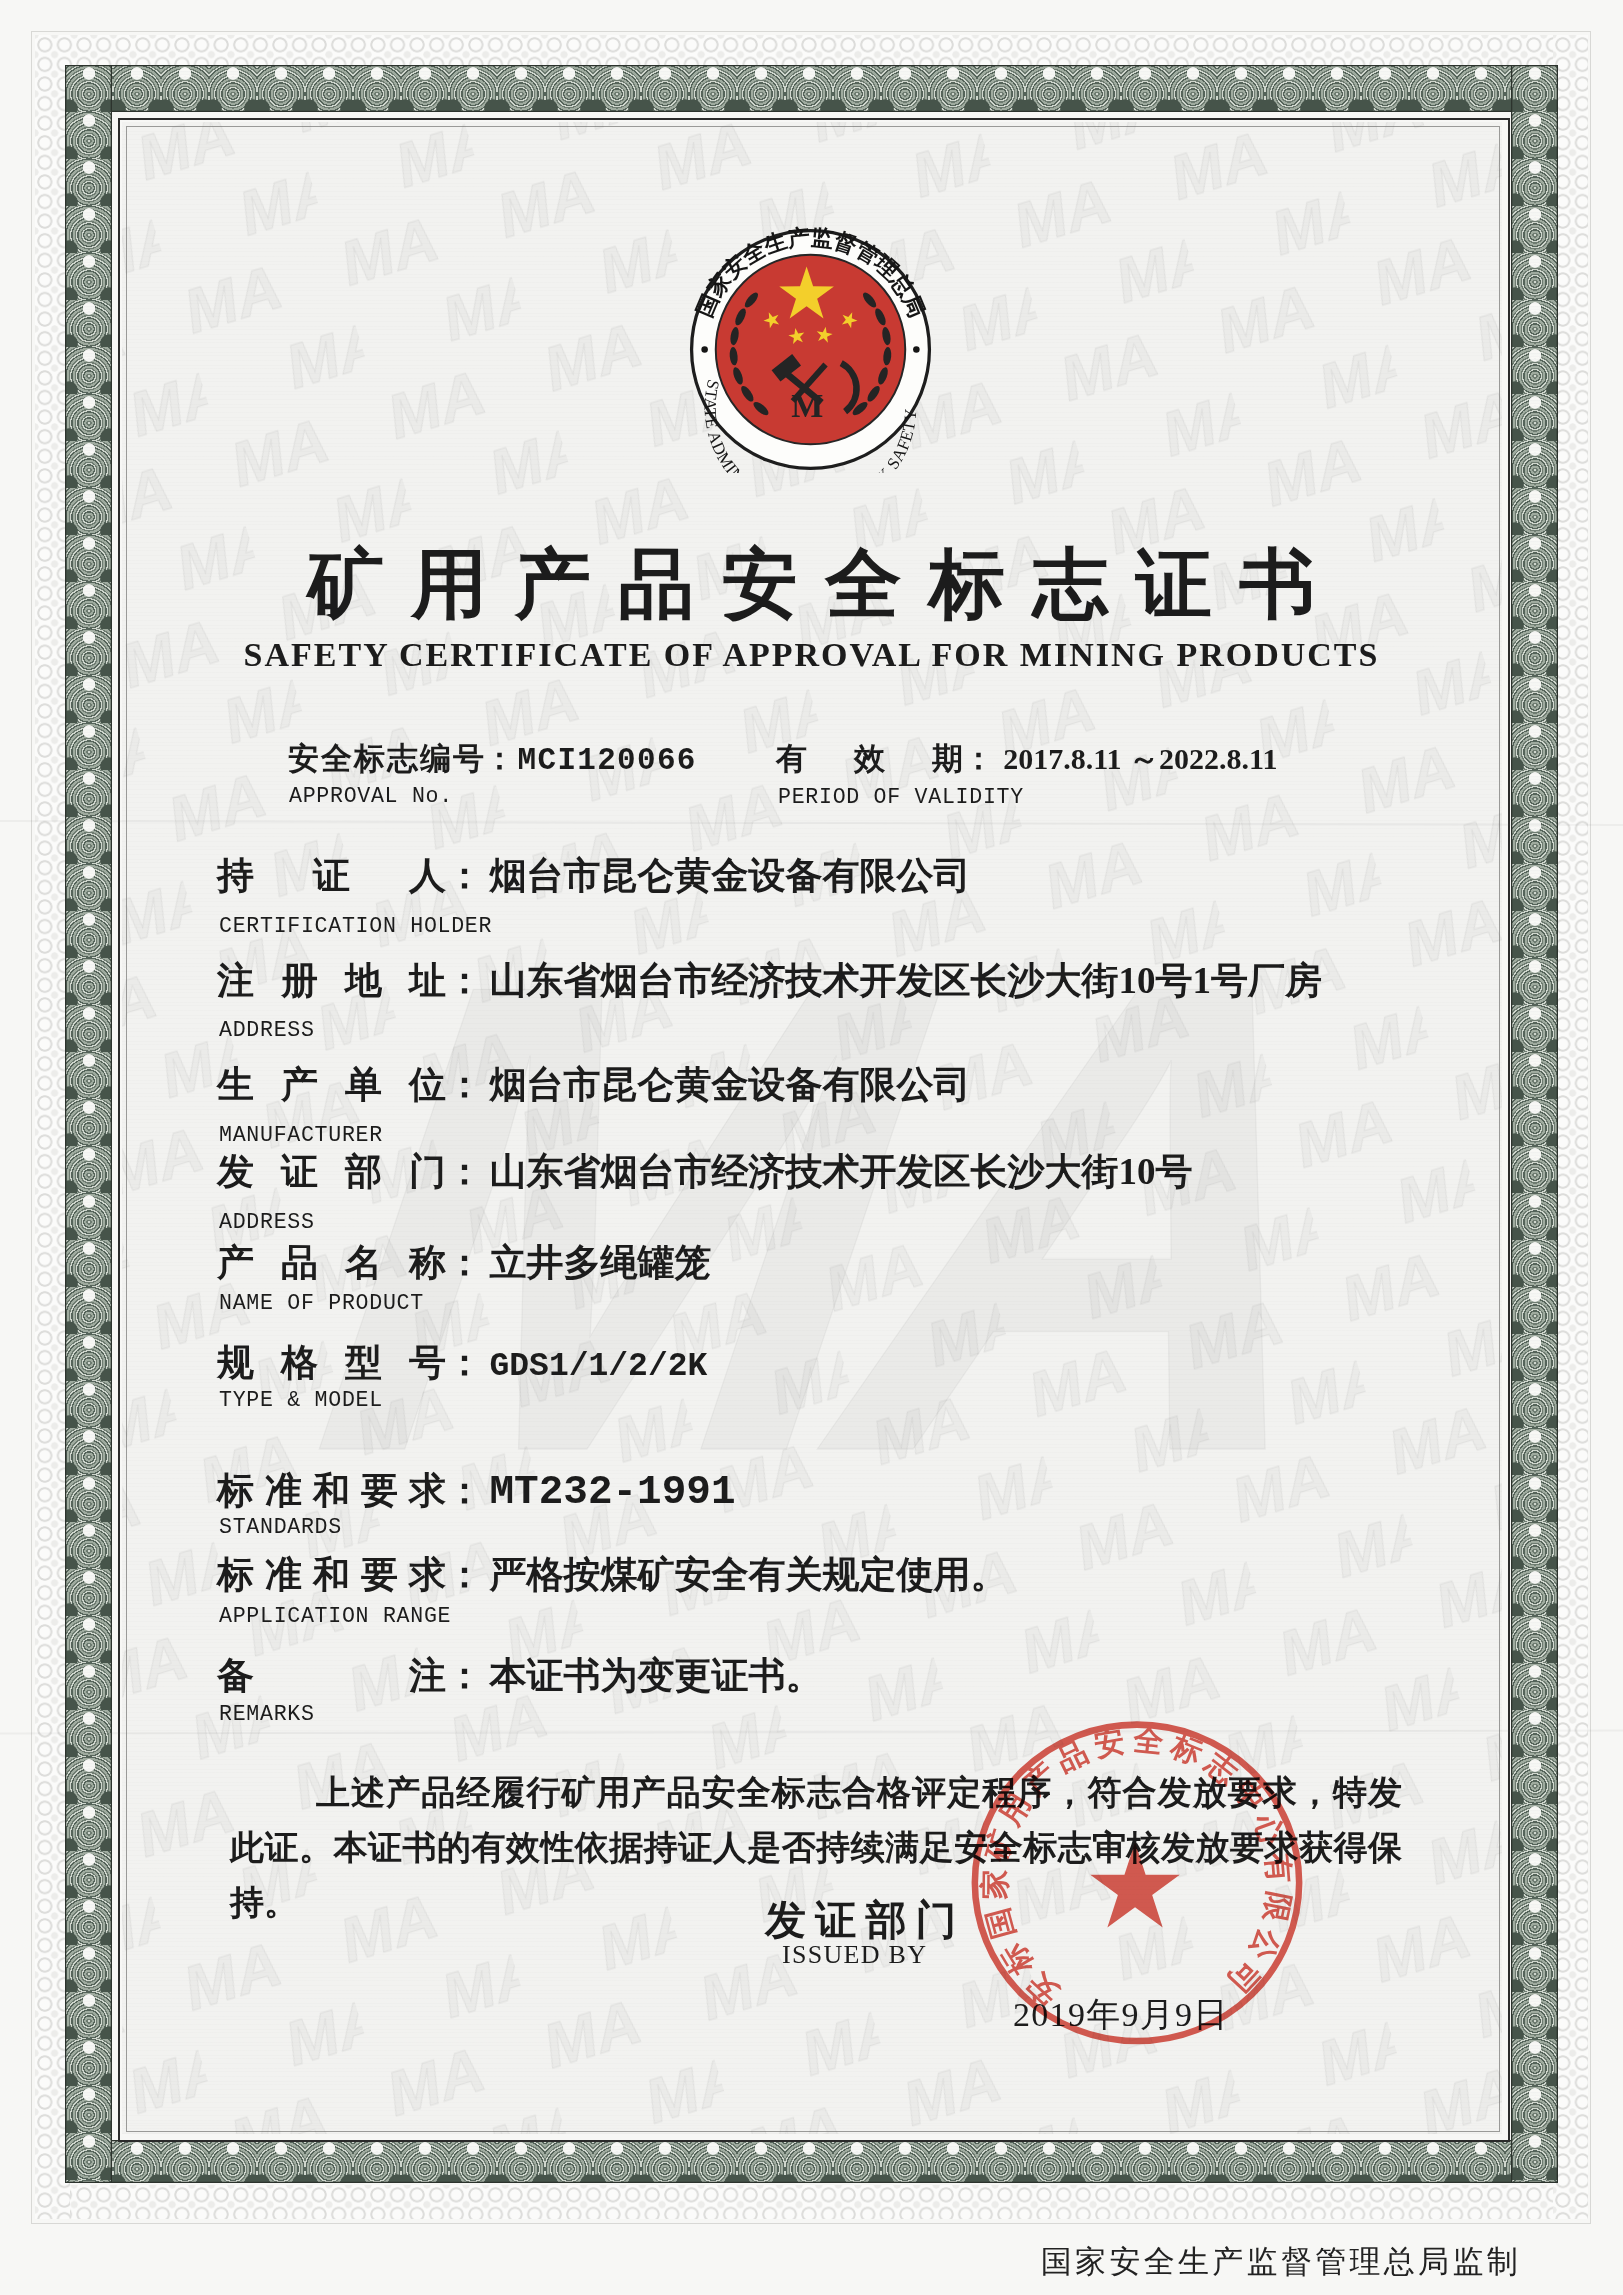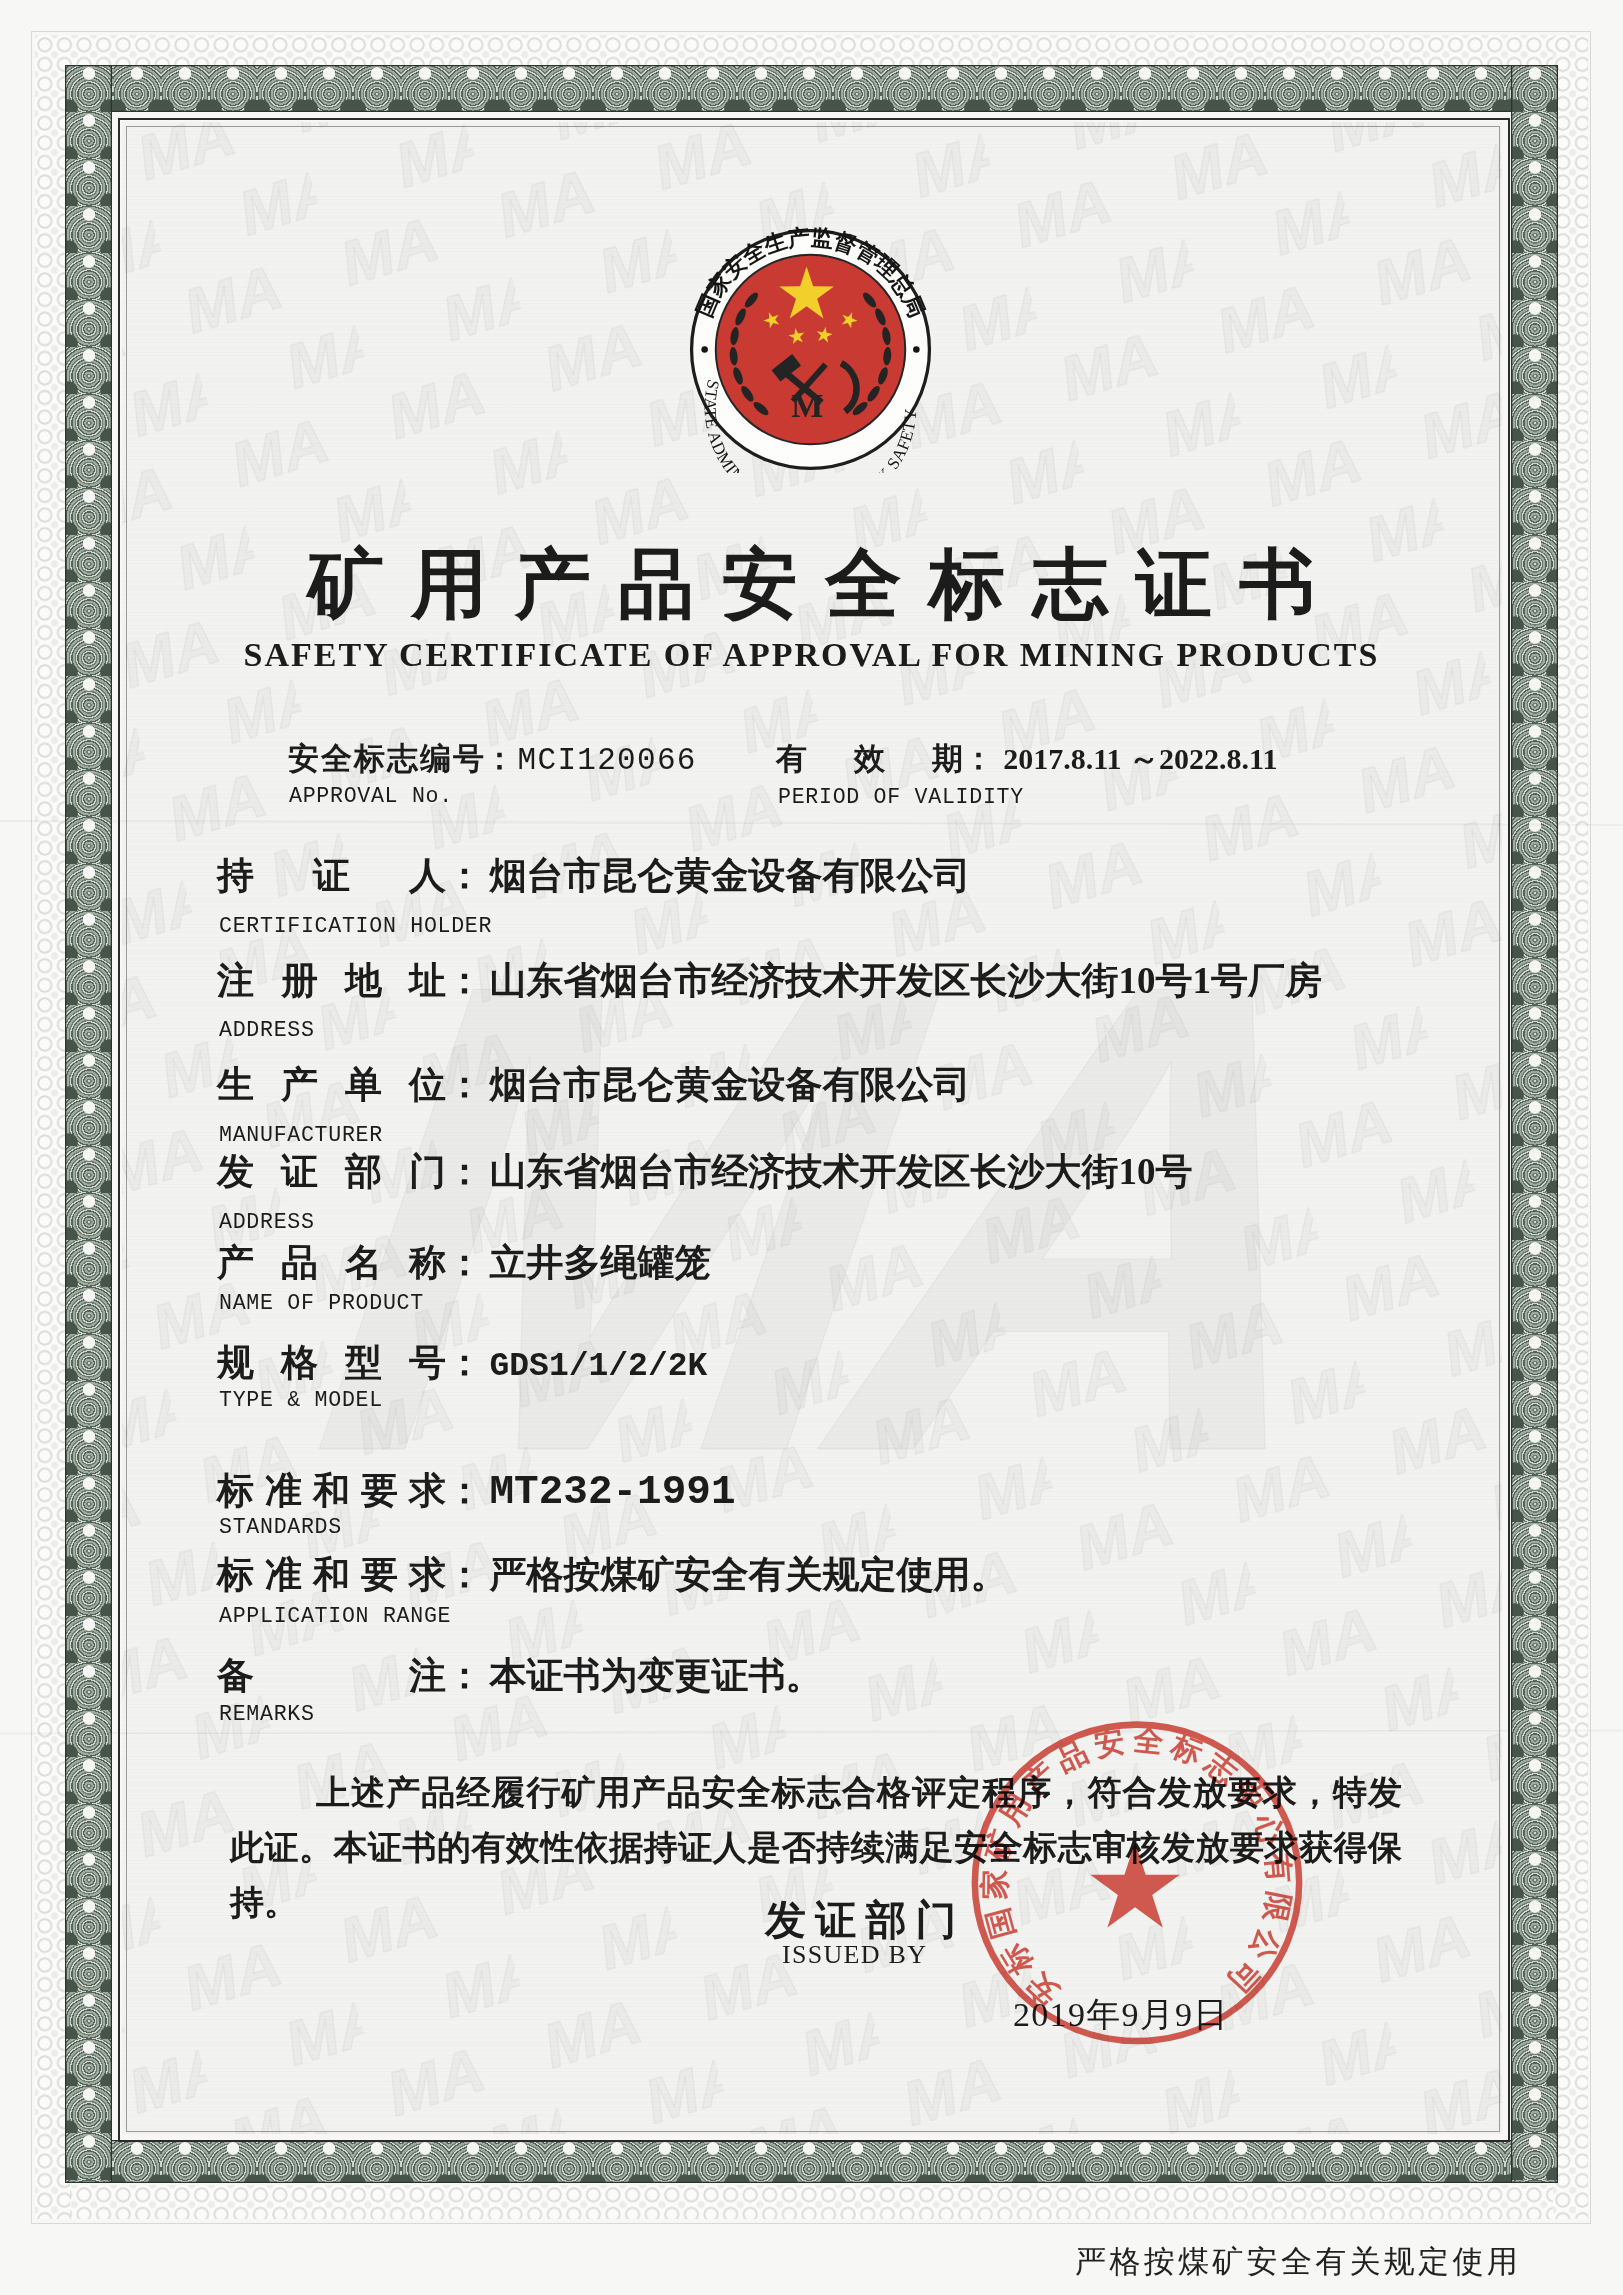--- a/index.html
+++ b/index.html
@@ -51,21 +51,21 @@
   .crease{position:absolute;left:0;width:100%;height:2px;background:rgba(110,110,110,0.07);}
   
   .abs{position:absolute;white-space:nowrap;}
   .title-zh{left:0;right:0;top:534px;text-align:center;font-size:76px;font-weight:bold;letter-spacing:27.5px;padding-left:27.5px;}
   .title-en{left:0;right:0;top:636px;text-align:center;font-size:34px;font-weight:bold;letter-spacing:2px;}
   .jlabel{display:inline-block;text-align:justify;text-align-last:justify;}
   .mono{font-family:"Liberation Mono","DejaVu Sans Mono",monospace;}
   .row{display:flex;align-items:baseline;}
   .apr-row{left:288px;top:738px;font-size:31px;font-weight:bold;}
   .apr-row .jlabel{width:196px;}
-  .apr-val{font-size:31px;font-weight:normal;letter-spacing:1.3px;margin-left:2.6px;}
+  .apr-val{font-size:31px;font-weight:bold;letter-spacing:1.3px;margin-left:2.6px;}
   .apr-en{left:289px;top:784px;font-size:21.6px;letter-spacing:0.7px;font-family:"Liberation Mono","DejaVu Sans Mono",monospace;}
   .val-row{left:776px;top:738px;font-size:31px;font-weight:bold;}
   .val-row .jlabel{width:187px;}
   .val-val{font-size:30px;font-weight:bold;margin-left:9.2px;}
   .val-en{left:778px;top:785px;font-size:21.6px;letter-spacing:0.7px;font-family:"Liberation Mono","DejaVu Sans Mono",monospace;}
   .frow{left:217px;font-size:37px;font-weight:bold;}
   .frow .jlabel{width:229px;}
   .fval{margin-left:6.5px;}
   .fen{left:219px;font-size:21.6px;letter-spacing:0.7px;font-family:"Liberation Mono","DejaVu Sans Mono",monospace;font-weight:normal;}
   .r1{top:851px}.e1{top:914px}
@@ -256,16 +256,16 @@
     <defs>
       <path id="sp" d="M 144 420 A 202 202 0 1 1 376 420" fill="none"></path>
     </defs>
     <ellipse cx="260" cy="255" rx="248" ry="242" fill="none" stroke="#d7473c" stroke-width="10"></ellipse>
     <text font-size="46" font-weight="bold" fill="#d7473c" letter-spacing="10" font-family="Liberation Serif, DejaVu Serif, serif">
       <textPath href="#sp">安标国家矿用产品安全标志中心有限公司</textPath>
     </text>
     <polygon fill="#d7473c" points="257,193 273.2,242.8 325.5,242.8 283.2,273.5 299.3,323.2 257,292.5 214.7,323.2 230.8,273.5 188.5,242.8 240.8,242.8"></polygon>
   </svg>
 
-  <div class="abs footer">严格按煤矿安全有关规定使用</div>
+  <div class="abs footer">国家安全生产监督管理总局监制</div>
 
 </div>
 
 
 </body></html>

